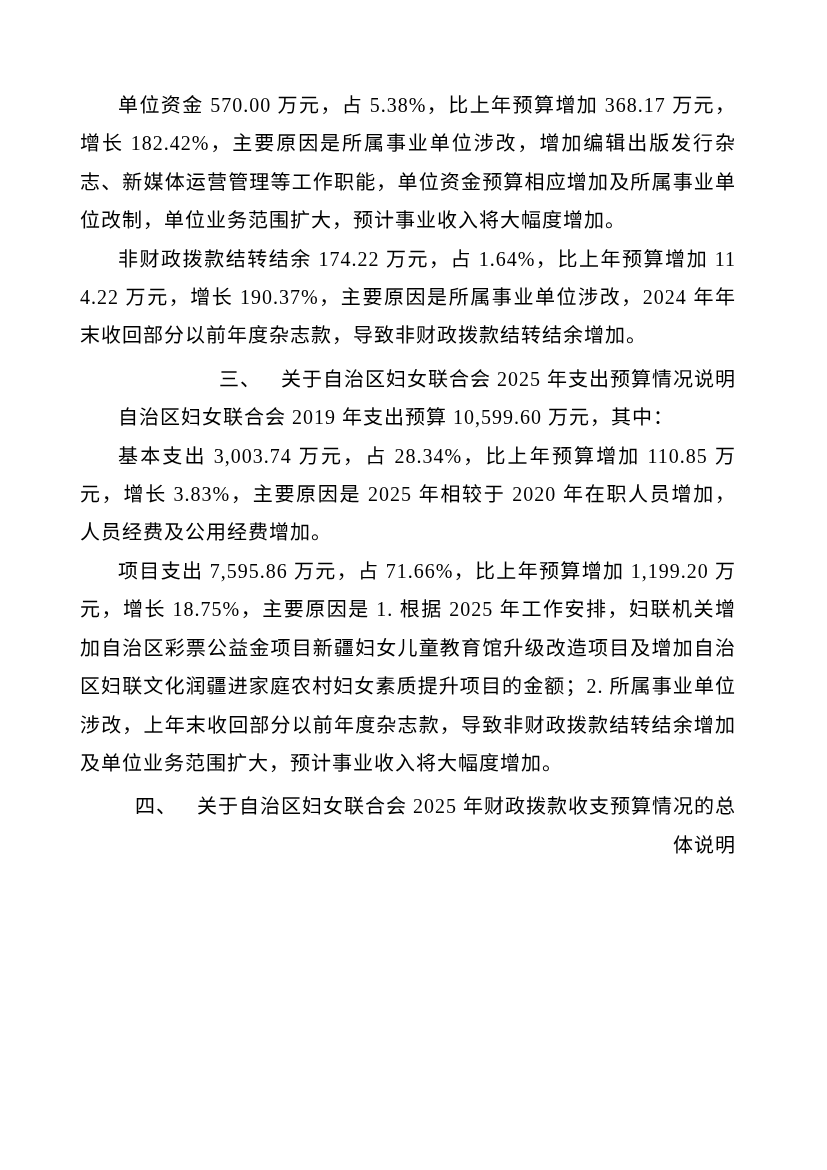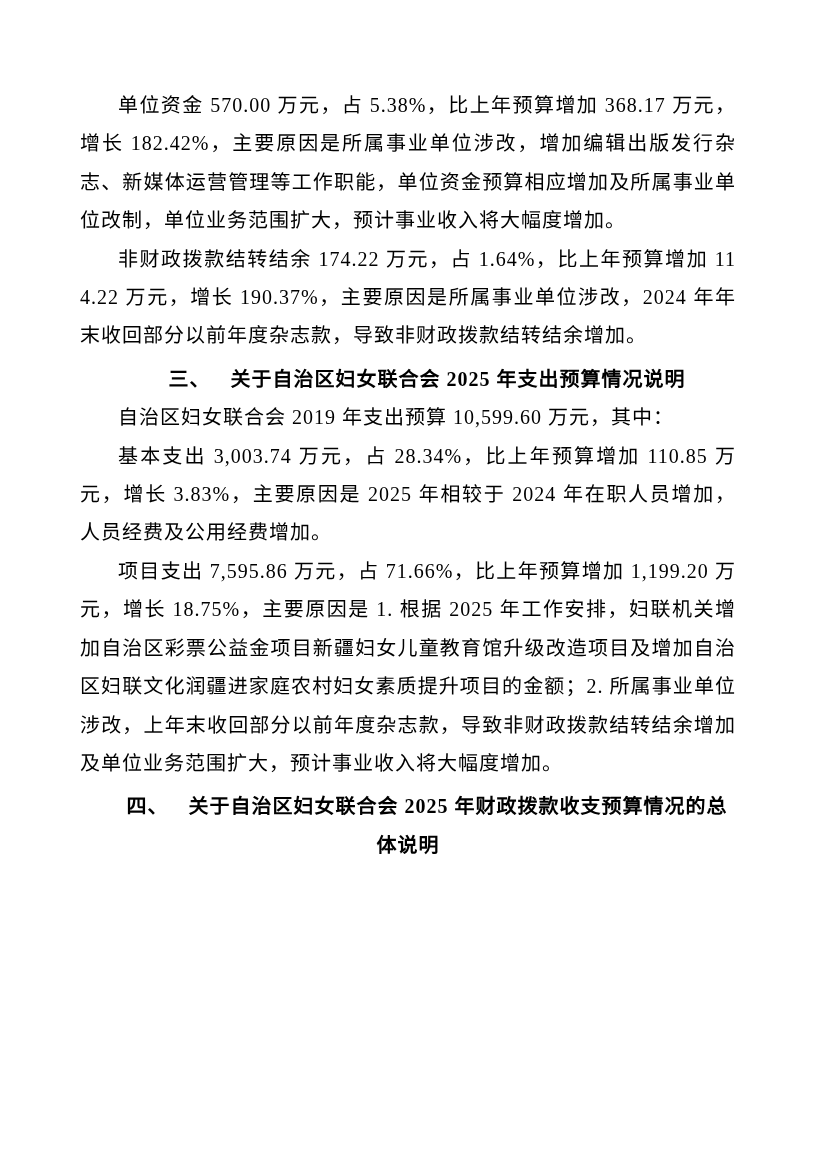--- a/index.html
+++ b/index.html
@@ -32,22 +32,22 @@
     text-indent: 38px;
     font-weight: 400;
     word-break: break-all;
   }
   .heading {
     margin: 5px 0 0 0;
     font-size: 20px;
     line-height: 38.4px;
     letter-spacing: 1px;
     text-indent: 38px;
-    font-weight: 700;
-    text-align: center;
+    font-weight: 400;
+    text-align: right;
   }
   .heading .h-num {
     margin-right: 20px;
   }
   .page-number {
     position: absolute;
     left: 0;
     right: 0;
     top: 1064px;
     text-align: center;
@@ -66,21 +66,21 @@
 
 
     <p class="para">非财政拨款结转结余 174.22 万元，占 1.64%，比上年预算增加 114.22 万元，增长 190.37%，主要原因是所属事业单位涉改，2024 年年末收回部分以前年度杂志款，导致非财政拨款结转结余增加。</p>
 
     <h2 class="heading">
       <span class="h-num">三、</span><span class="h-text">关于自治区妇女联合会 2025 年支出预算情况说明</span>
     </h2>
 
     <p class="para">自治区妇女联合会 2019 年支出预算 10,599.60 万元，其中：</p>
 
-    <p class="para">基本支出 3,003.74 万元，占 28.34%，比上年预算增加 110.85 万元，增长 3.83%，主要原因是 2025 年相较于 2024 年在职人员增加，人员经费及公用经费增加。</p>
+    <p class="para">基本支出 3,003.74 万元，占 28.34%，比上年预算增加 110.85 万元，增长 3.83%，主要原因是 2025 年相较于 2020 年在职人员增加，人员经费及公用经费增加。</p>
 
     <p class="para">项目支出 7,595.86 万元，占 71.66%，比上年预算增加 1,199.20 万元，增长 18.75%，主要原因是 1. 根据 2025 年工作安排，妇联机关增加自治区彩票公益金项目新疆妇女儿童教育馆升级改造项目及增加自治区妇联文化润疆进家庭农村妇女素质提升项目的金额；2. 所属事业单位涉改，上年末收回部分以前年度杂志款，导致非财政拨款结转结余增加及单位业务范围扩大，预计事业收入将大幅度增加。</p>
 
     <h2 class="heading">
       <span class="h-num">四、</span><span class="h-text">关于自治区妇女联合会 2025 年财政拨款收支预算情况的总体说明</span>
     </h2>
 
     <p class="para">2025 年财政拨款收支总预算 7,316.38 万元。</p>
 
   </div>

